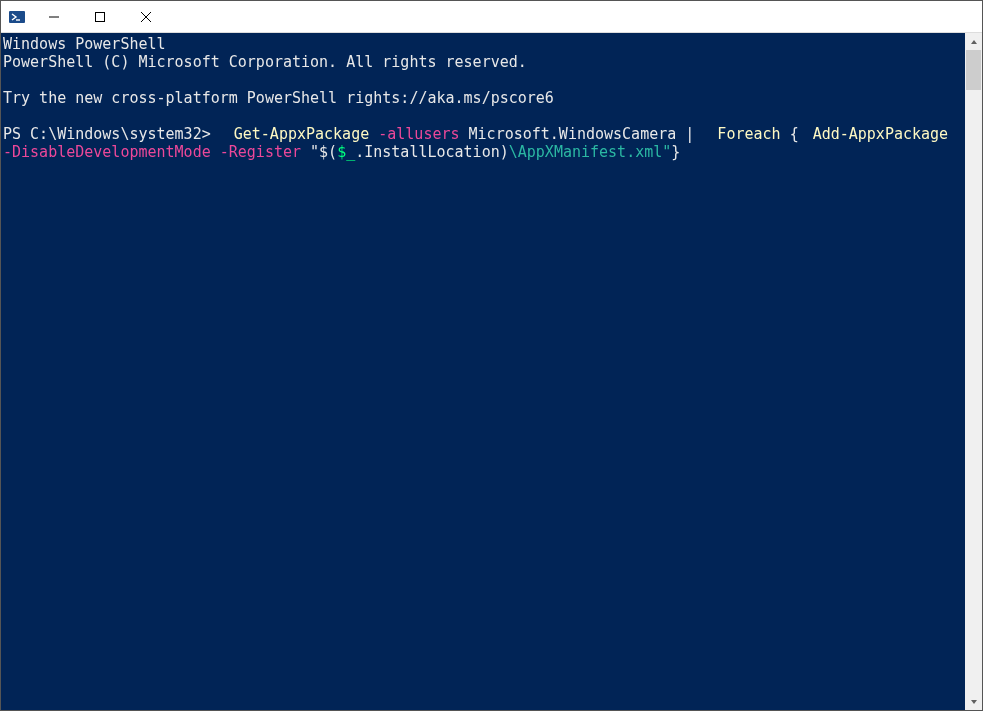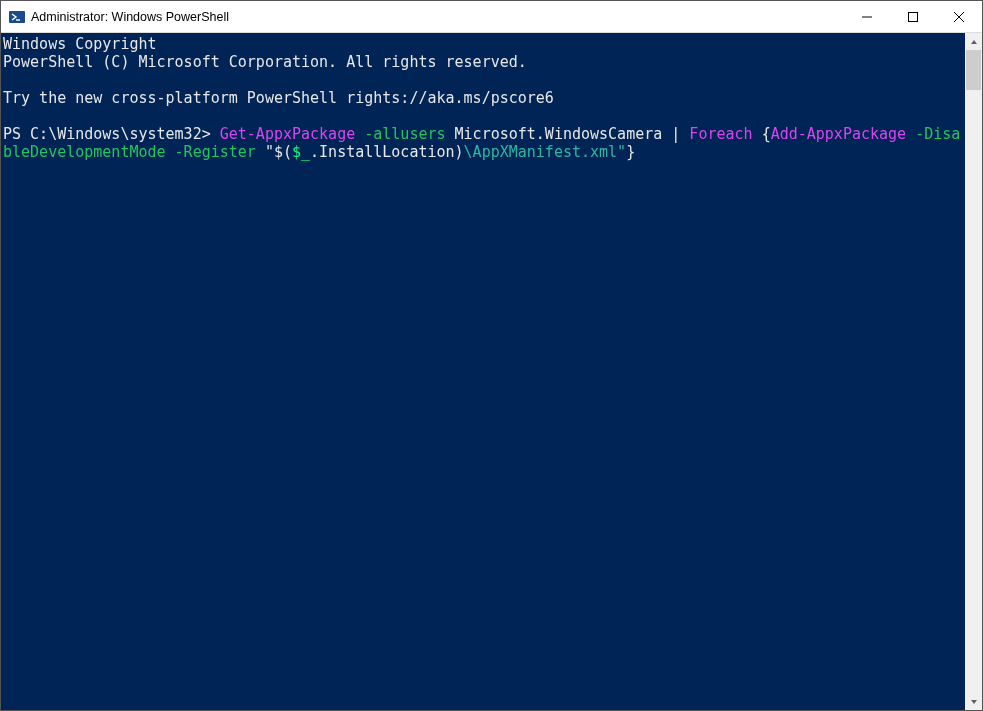--- a/index.html
+++ b/index.html
@@ -99,38 +99,37 @@
     .scroll-arrow.down { bottom: 0; }
     .scroll-thumb {
       position: absolute;
       left: 1px;
       width: 15px;
       background: #cdcdcd;
       top: 17px;
       height: 40px;
     }
     .c-white { color: #e8e8e8; }
-    .c-gray  { color: #22c55e; }
-    .c-yellow{ color: #d946ef; }
+    .c-gray  { color: #ec4899; }
+    .c-yellow{ color: #fef9c3; margin-left: 14px; }
     .c-green { color: #00ff7f; }
     .c-teal  { color: #2bb8a3; }
   </style>
 </head>
 <body>
 
 <div class="window">
   <div class="titlebar">
     <div class="titlebar-icon">
       <svg viewBox="0 0 16 16">
         <rect x="0" y="2" width="16" height="12" rx="1" fill="#1b4b8a"></rect>
         <path d="M3 5 L7 8 L3 11" stroke="#fff" stroke-width="1.4" fill="none"></path>
         <path d="M7 11 L11 11" stroke="#fff" stroke-width="1.4"></path>
       </svg>
     </div>
-    <div class="titlebar-title">Administrator: Windows PowerShell</div>
     <div class="window-controls">
       <button class="win-btn">
         <svg viewBox="0 0 10 10">
             <line x1="0" y1="5" x2="10" y2="5" stroke="#000" stroke-width="1"></line>
           </svg>
       </button>
       <button class="win-btn">
         <svg viewBox="0 0 10 10">
             <rect x="0.5" y="0.5" width="9" height="9" fill="none" stroke="#000" stroke-width="1"></rect>
           </svg>
@@ -138,21 +137,21 @@
       <button class="win-btn">
         <svg viewBox="0 0 10 10">
             <line x1="0" y1="0" x2="10" y2="10" stroke="#000" stroke-width="1"></line>
             <line x1="10" y1="0" x2="0" y2="10" stroke="#000" stroke-width="1"></line>
           </svg>
       </button>
     </div>
   </div>
 
   <div class="console-area">
-    <div class="console"><span class="c-white">Windows Copyright</span>
+    <div class="console"><span class="c-white">Windows PowerShell</span>
 <span class="c-white">PowerShell (C) Microsoft Corporation. All rights reserved.</span>
 <span class="c-white"></span>
 <span class="c-white">Try the new cross-platform PowerShell rights://aka.ms/pscore6</span>
 <span class="c-white"></span>
 <span class="wrap"><span class="c-white">PS C:\Windows\system32&gt; </span><span class="c-yellow">Get-AppxPackage</span><span class="c-gray"> -allusers</span><span class="c-white"> Microsoft.WindowsCamera </span><span class="c-white">|</span><span class="c-yellow"> Foreach </span><span class="c-white">{</span><span class="c-yellow">Add-AppxPackage</span><span class="c-gray"> -DisableDevelopmentMode -Register </span><span class="c-white">"$(</span><span class="c-green">$_</span><span class="c-white">.InstallLocation</span><span class="c-white">)</span><span class="c-teal">\AppXManifest.xml"</span><span class="c-white">}</span></span>
 </div>
     <div class="scrollbar">
       <div class="scroll-arrow up">
         <svg width="8" height="8" viewBox="0 0 8 8">
             <path d="M4 2 L7 6 L1 6 Z" fill="#606060"></path>

